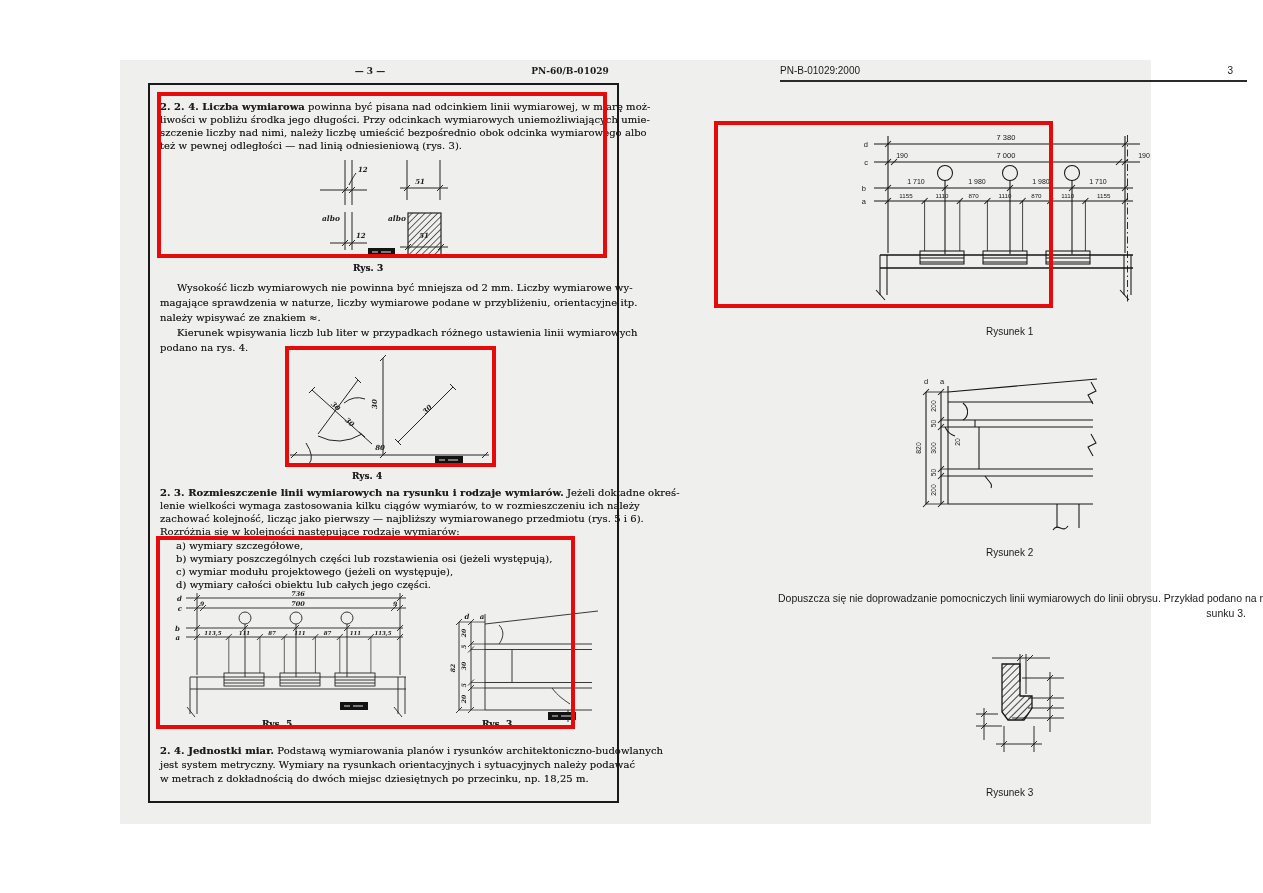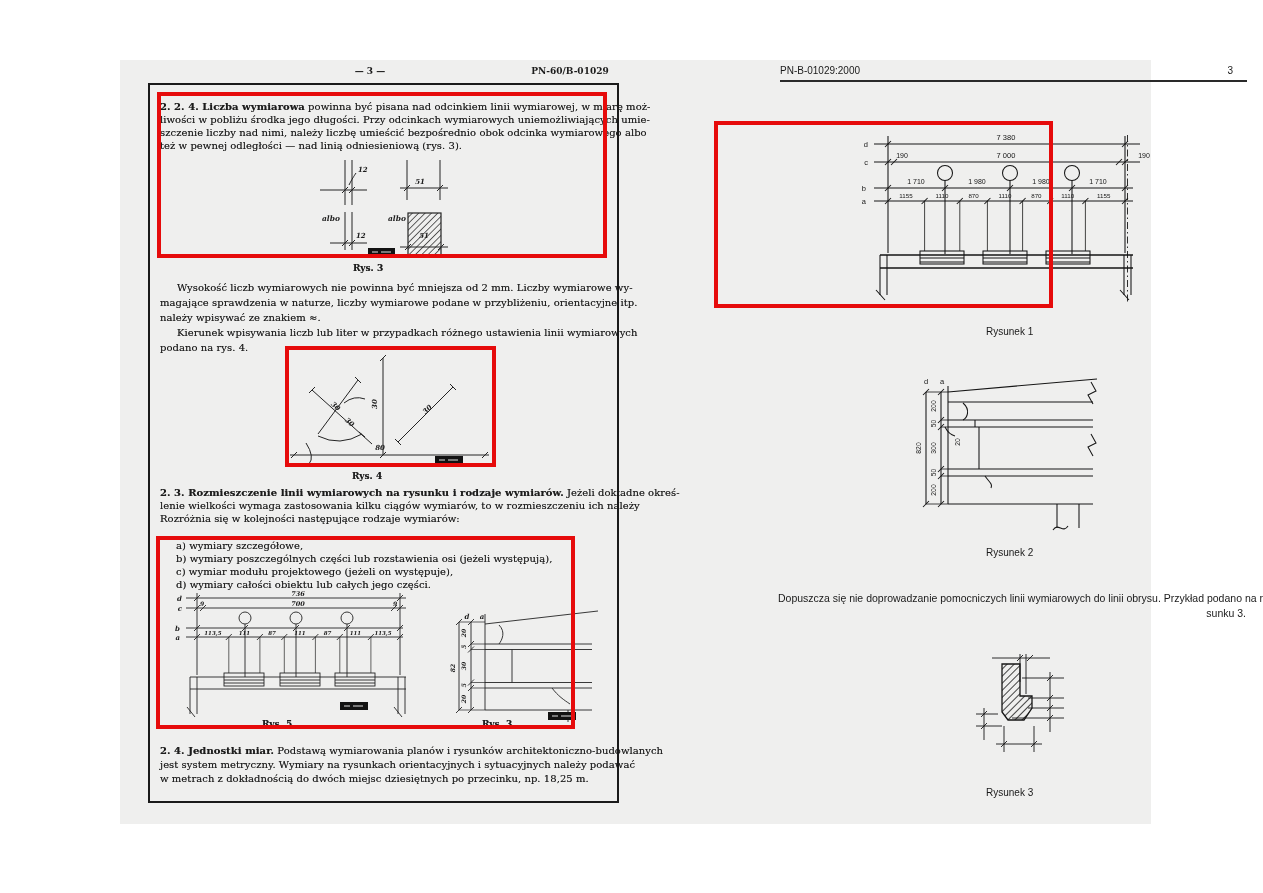--- a/index.html
+++ b/index.html
@@ -110,20 +110,21 @@
       <text class="ot" font-size="7" text-anchor="middle" x="141" y="63" transform="rotate(-45 141 63)">30</text>
       <text class="ot" font-size="7" text-anchor="middle" x="46" y="60" transform="rotate(42 46 60)">30</text>
       <text class="ot" font-size="7" text-anchor="middle" x="60" y="76" transform="rotate(42 60 76)">30</text>
       <text class="ot" font-size="7" text-anchor="middle" x="92" y="102">80</text>
     </svg>
     <div class="abs scan-cap" style="left:232px;top:411px;width:60px">Rys. 4</div>
 
     <div class="abs scan" style="left:40px;top:427px;width:447px">
       <div class="jl"><span class="b">2. 3. Rozmieszczenie linii wymiarowych na rysunku i rodzaje wymiarów.</span> <span>Jeżeli dokładne okreś-</span></div>
       <div class="jl">lenie wielkości wymaga zastosowania kilku ciągów wymiarów, to w rozmieszczeniu ich należy</div>
+      <div class="jl">zachować kolejność, licząc jako pierwszy — najbliższy wymiarowanego przedmiotu (rys. 5 i 6).</div>
       <div class="ll">Rozróżnia się w kolejności następujące rodzaje wymiarów:</div>
     </div>
     <div class="abs scan" style="left:56px;top:480px;width:420px">
       <div class="ll">a) wymiary szczegółowe,</div>
       <div class="ll">b) wymiary poszczególnych części lub rozstawienia osi (jeżeli występują),</div>
       <div class="ll">c) wymiar modułu projektowego (jeżeli on występuje),</div>
       <div class="ll">d) wymiary całości obiektu lub całych jego części.</div>
     </div>
 
     <svg class="abs" style="left:52px;top:530px" width="235" height="132" viewBox="0 0 235 132">

